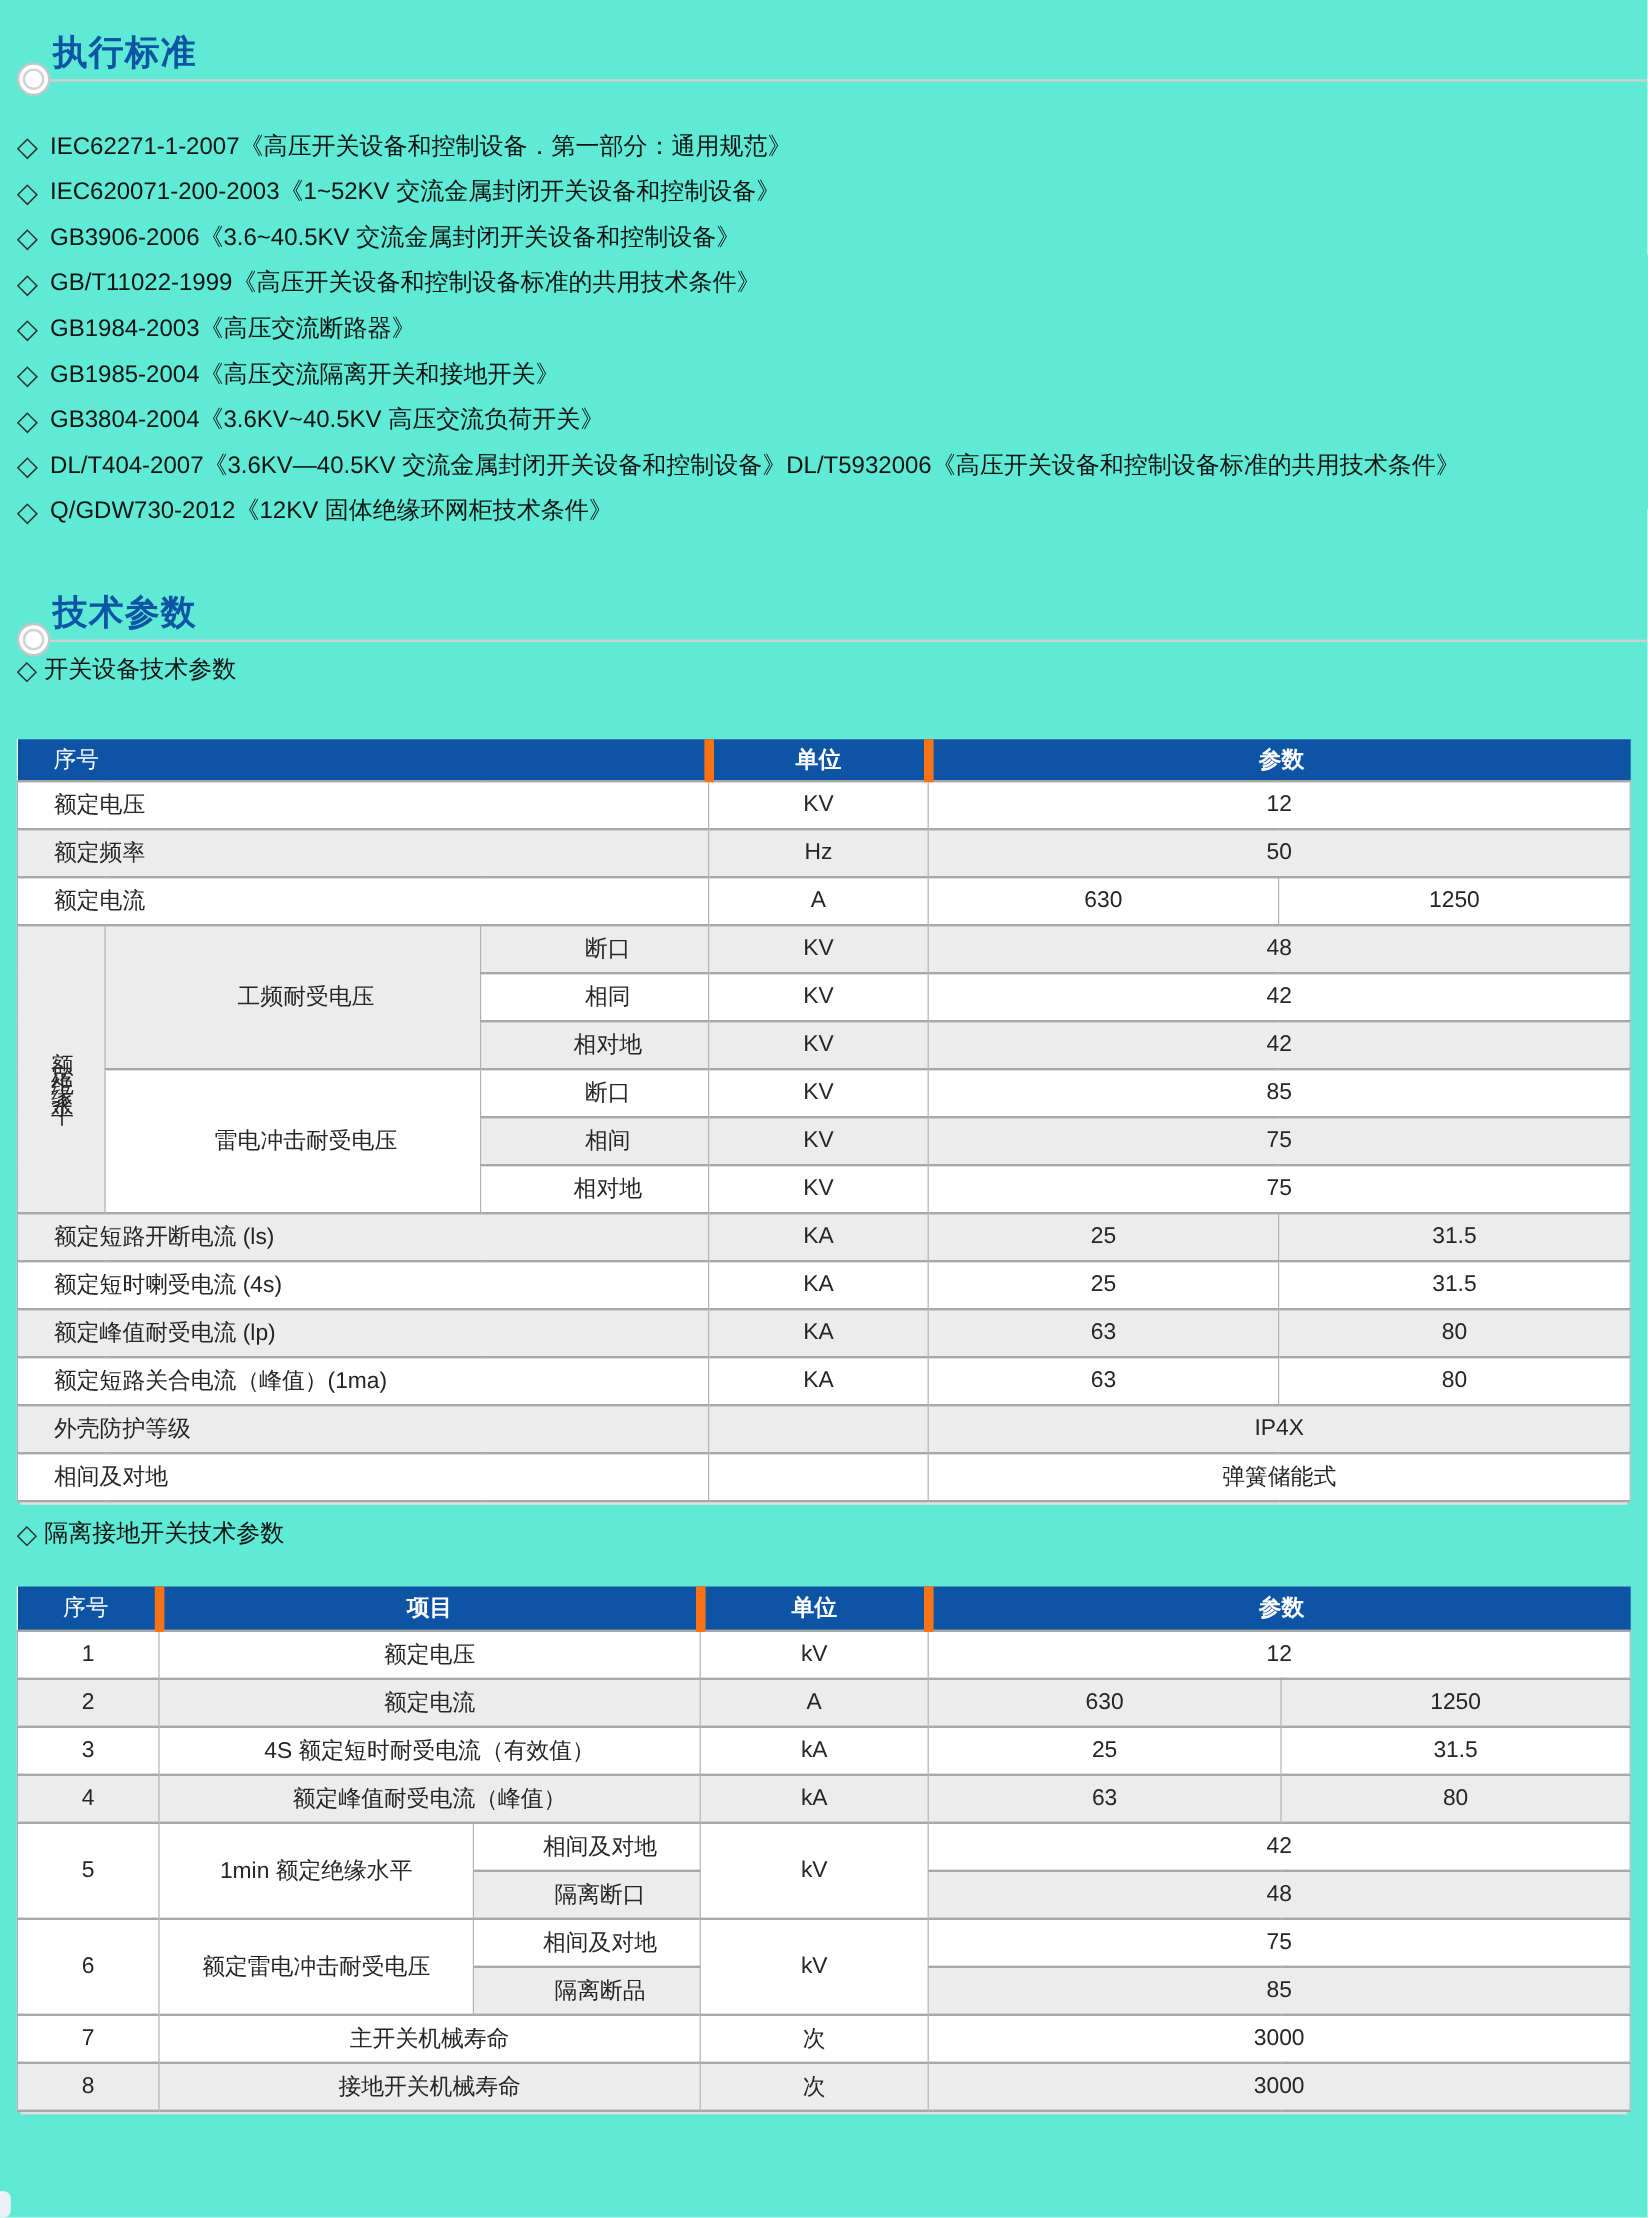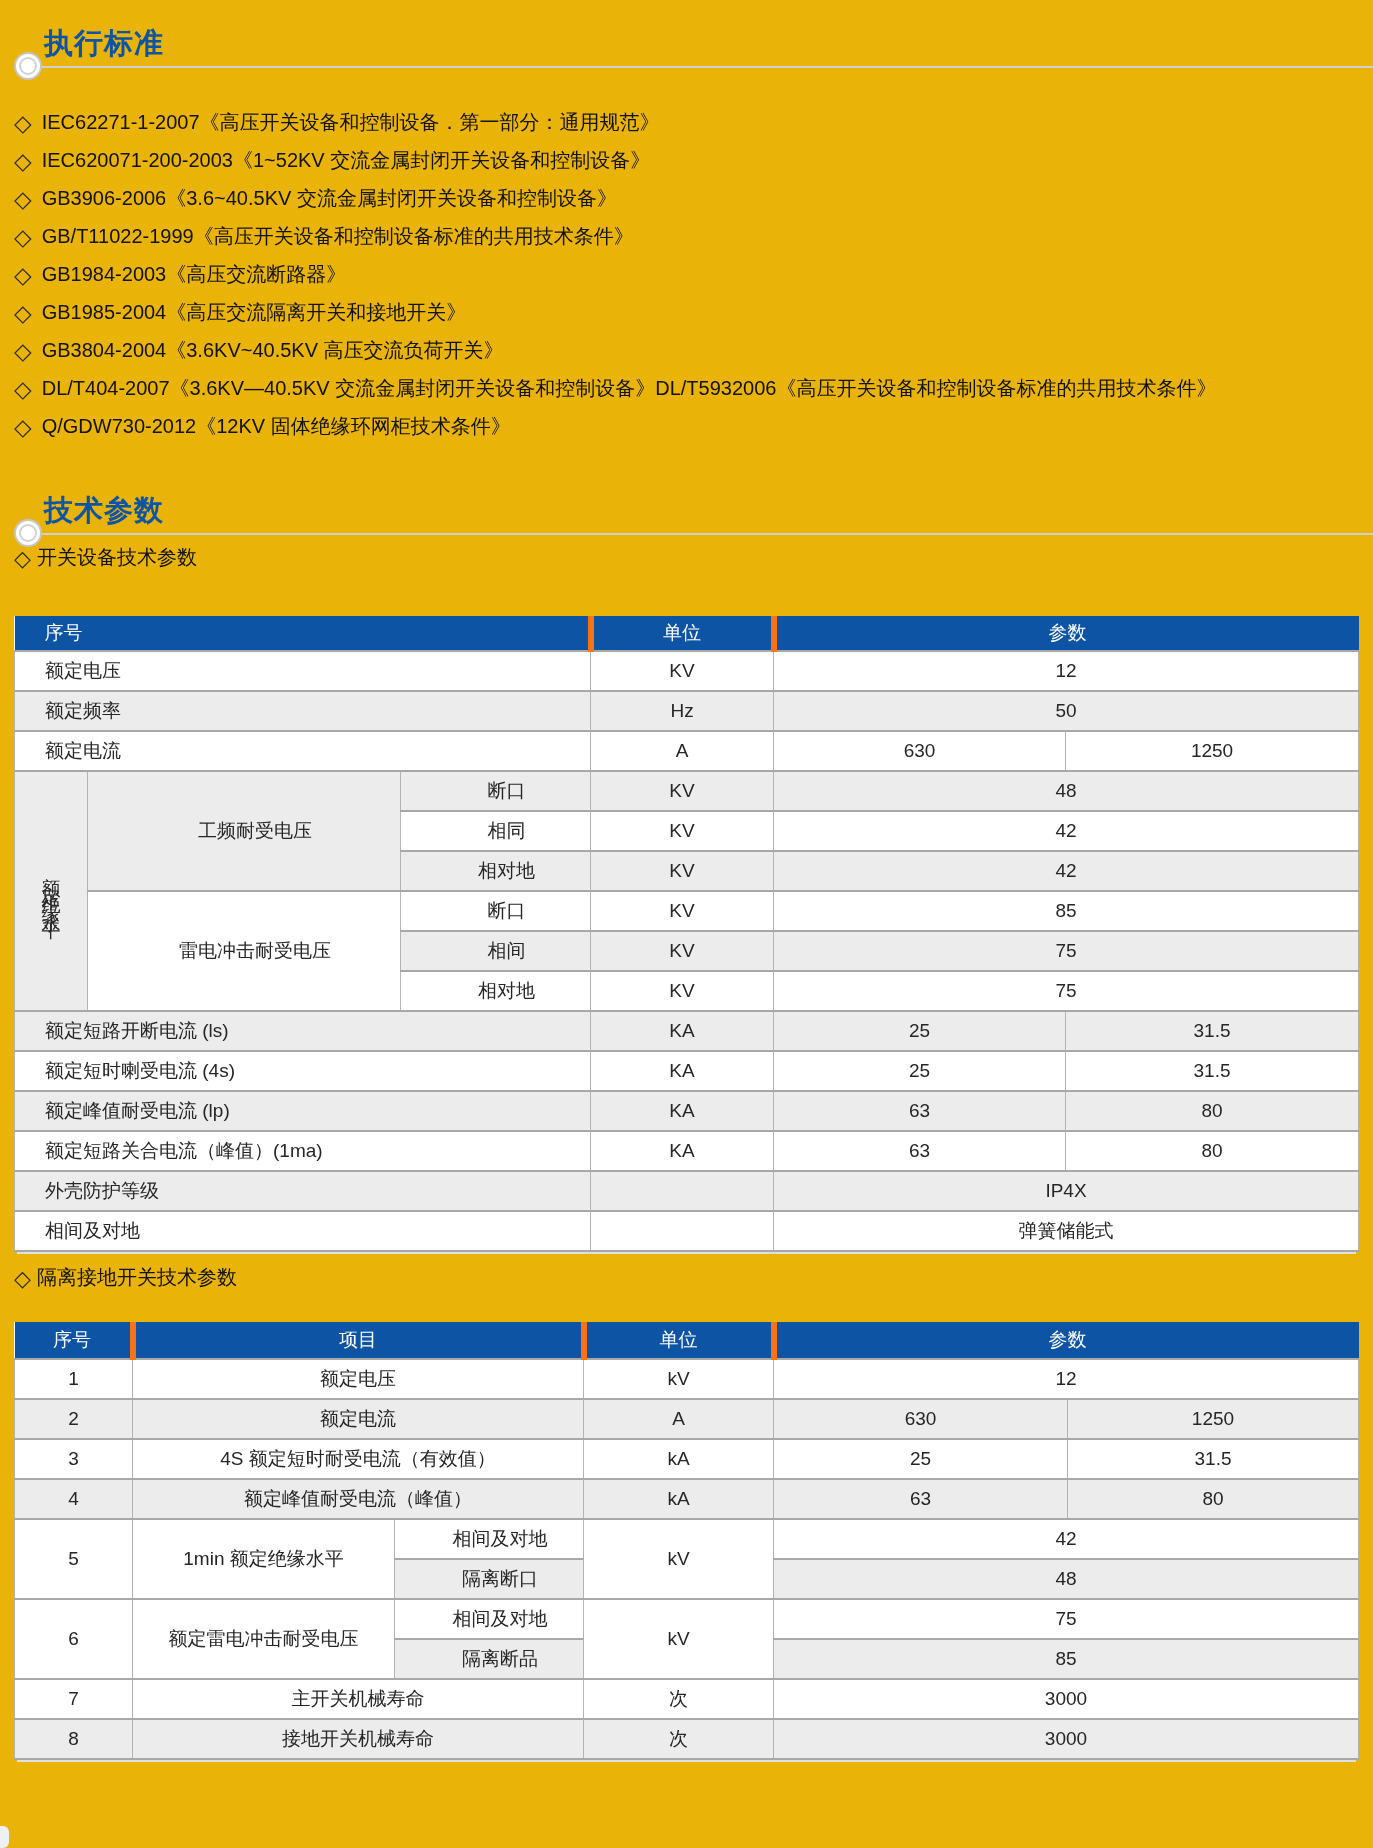--- a/index.html
+++ b/index.html
@@ -1,17 +1,17 @@
 <!DOCTYPE html>
 <html><head>
 <meta charset="utf-8">
 <style>
   html,body { margin:0; padding:0; background:#ffffff; }
   body { font-family: "Liberation Sans", "DejaVu Sans", sans-serif; color:#1d1d1d; }
-  .doc { position:relative; width:1373px; height:1848px; background:#eab308; overflow:hidden; }
+  .doc { position:relative; width:1373px; height:1848px; background:#5eead4; overflow:hidden; }
 
   
   .sec-title { position:absolute; left:44px; font-size:29px; font-weight:bold; color:#0d55a4; letter-spacing:1px; }
   .rule { position:absolute; height:2px; background:#d0d0d0; left:30px; right:0; }
   .ring { position:absolute; left:14px; width:28px; height:28px; border:2px solid #c6c6c6; border-radius:50%; background:#ffffff; box-sizing:border-box; }
   .ring::after { content:""; position:absolute; inset:3px; border:2px solid #d2d2d2; border-radius:50%; }
 
   
   .std-list { position:absolute; left:14px; top:103px; width:1350px; }
   .std-item { height:38px; line-height:38px; font-size:20px; color:#121212; white-space:nowrap; }
@@ -19,21 +19,21 @@
 
   
   .sub-label { position:absolute; left:14px; font-size:20px; color:#121212; }
   .sub-label .dia { font-size:22px; margin-right:6px; }
 
   
   table { border-collapse:collapse; table-layout:fixed; position:absolute; left:14px; width:1344px; background:#fff; box-shadow:0 5px 0 -3px #e0e0e0; }
   #table1 { top:616px; }
   #table2 { top:1322px; }
   th { background:#0d55a4; color:#ffffff; font-weight:normal; font-size:19px; padding:0; }
-  th + th { border-left:6px solid #f97316; }
+  th + th { border-left:8px solid #f97316;font-weight:bold; }
   #table1 th { height:34px; }
   #table2 th { height:36px; }
   td { border:1px solid #b2b2b2; border-top:2px solid #a8a8a8; border-bottom:2px solid #a8a8a8;
        font-size:19px; color:#262626; text-align:center; vertical-align:middle; padding:0; height:38px; }
   tr.alt td { background:#ececec; }
   tr:not(.alt) td { background:#ffffff; }
   td.l { text-align:left; padding-left:30px; }
   td.sub { text-align:center; padding-left:22px; }
   th.l { text-align:left; padding-left:30px; }
   td.vert { letter-spacing:0; }

